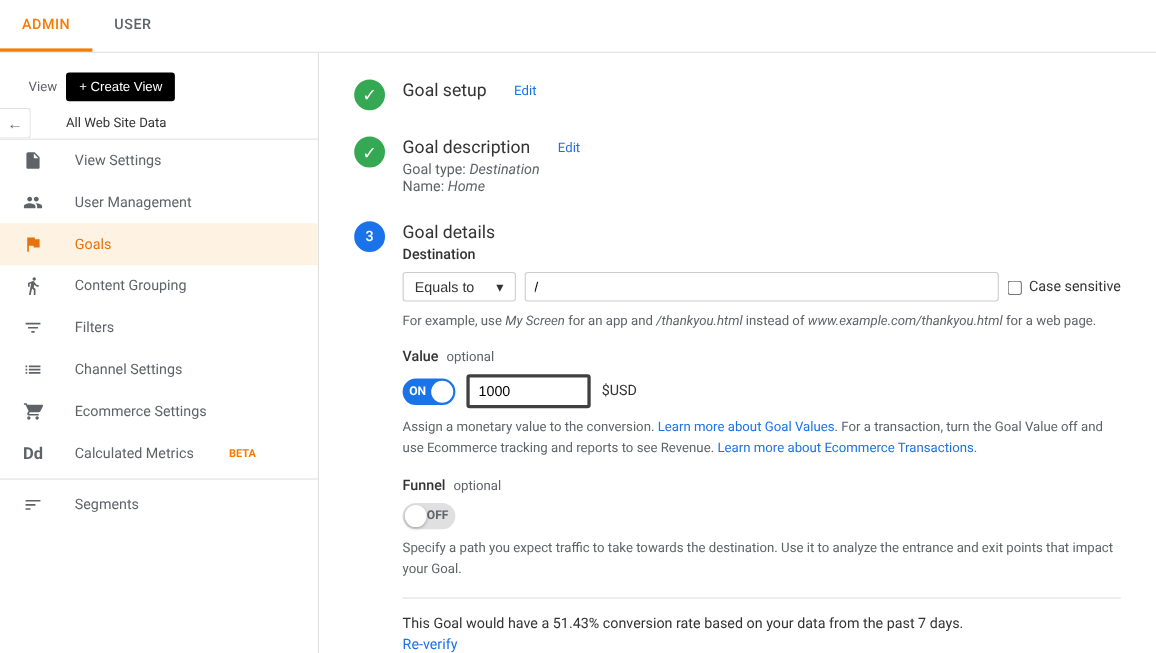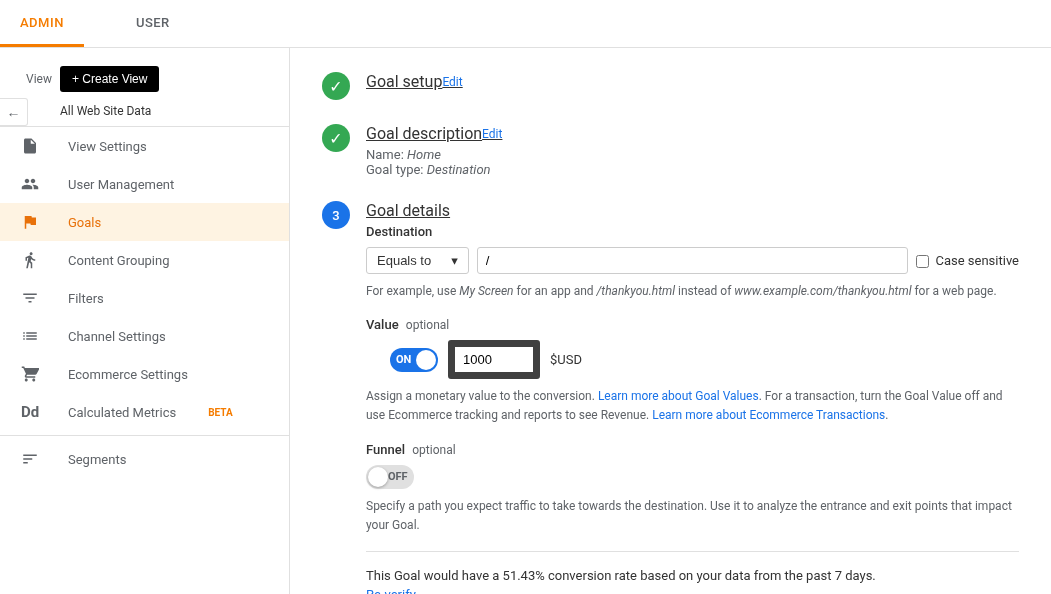--- a/index.html
+++ b/index.html
@@ -5,21 +5,20 @@
     * { box-sizing: border-box; margin: 0; padding: 0; }
     body { font-family: 'Roboto', Arial, sans-serif; font-size: 13px; color: #333; background: #fff; display: flex; flex-direction: column; height: 594px; overflow: hidden; }
 
     
     .top-nav {
       display: flex;
       align-items: stretch;
       border-bottom: 1px solid #e0e0e0;
       height: 48px;
       flex-shrink: 0;
-      gap: 32px;
     }
     .top-nav-tab {
       padding: 0 20px;
       display: flex;
       align-items: center;
       font-size: 13px;
       font-weight: 500;
       color: #5f6368;
       cursor: pointer;
       border-bottom: 3px solid transparent;
@@ -153,23 +152,22 @@
       color: #fff;
       display: flex;
       align-items: center;
       justify-content: center;
       font-size: 16px;
     }
     .step-content { flex: 1; }
     .step-title-row {
       display: flex;
       align-items: center;
-      gap: 0;
+      gap: 25px;
       margin-bottom: 4px;
-      text-decoration: underline;
     }
     .step-title {
       font-size: 16px;
       font-weight: 400;
       color: #333;
     }
     .step-edit-link {
       font-size: 12px;
       color: #1a73e8;
       cursor: pointer;
@@ -245,21 +243,20 @@
     }
     .toggle-on {
       display: flex;
       align-items: center;
       background: #1a73e8;
       border-radius: 12px;
       width: 48px;
       height: 24px;
       position: relative;
       cursor: pointer;
-      margin-left: 24px;
     }
     .toggle-on-label {
       color: #fff;
       font-size: 11px;
       font-weight: 700;
       padding-left: 6px;
     }
     .toggle-knob-on {
       position: absolute;
       right: 2px;
@@ -289,25 +286,25 @@
       position: absolute;
       left: 2px;
       width: 20px;
       height: 20px;
       background: #fff;
       border-radius: 50%;
       box-shadow: 0 1px 3px rgba(0,0,0,0.3);
     }
 
     .value-input {
-      border: 7px solid #404040;
+      border: 3px solid #404040;
       border-radius: 3px;
       padding: 5px 8px;
       font-size: 13px;
-      width: 92px;
+      width: 113px;
       outline: none;
     }
     .currency-label {
       font-size: 13px;
       color: #333;
     }
 
     .body-text {
       font-size: 12px;
       color: #5f6368;
@@ -455,26 +452,26 @@
     </div>
 
     <div class="goal-step">
       <div class="checkmark-circle">✓</div>
       <div class="step-content">
         <div class="step-title-row">
           <span class="step-title">Goal description</span>
           <a class="step-edit-link">Edit</a>
         </div>
         <div class="step-subtitle">
+          <span>Goal type:</span>
+          <em>Destination</em>
+        </div>
+        <div class="step-subtitle">
           <span>Name:</span>
           <em>Home</em>
-        </div>
-        <div class="step-subtitle">
-          <span>Goal type:</span>
-          <em>Destination</em>
         </div>
       </div>
     </div>
 
     <div class="goal-step">
       <div class="step-circle">3</div>
       <div class="step-content">
         <div class="step-title-row">
           <span class="step-title">Goal details</span>
         </div>

